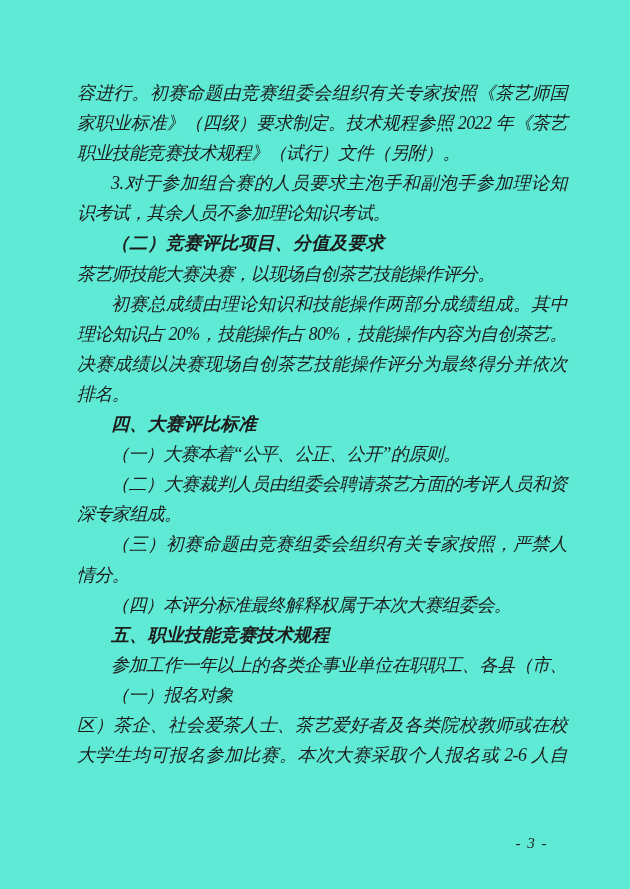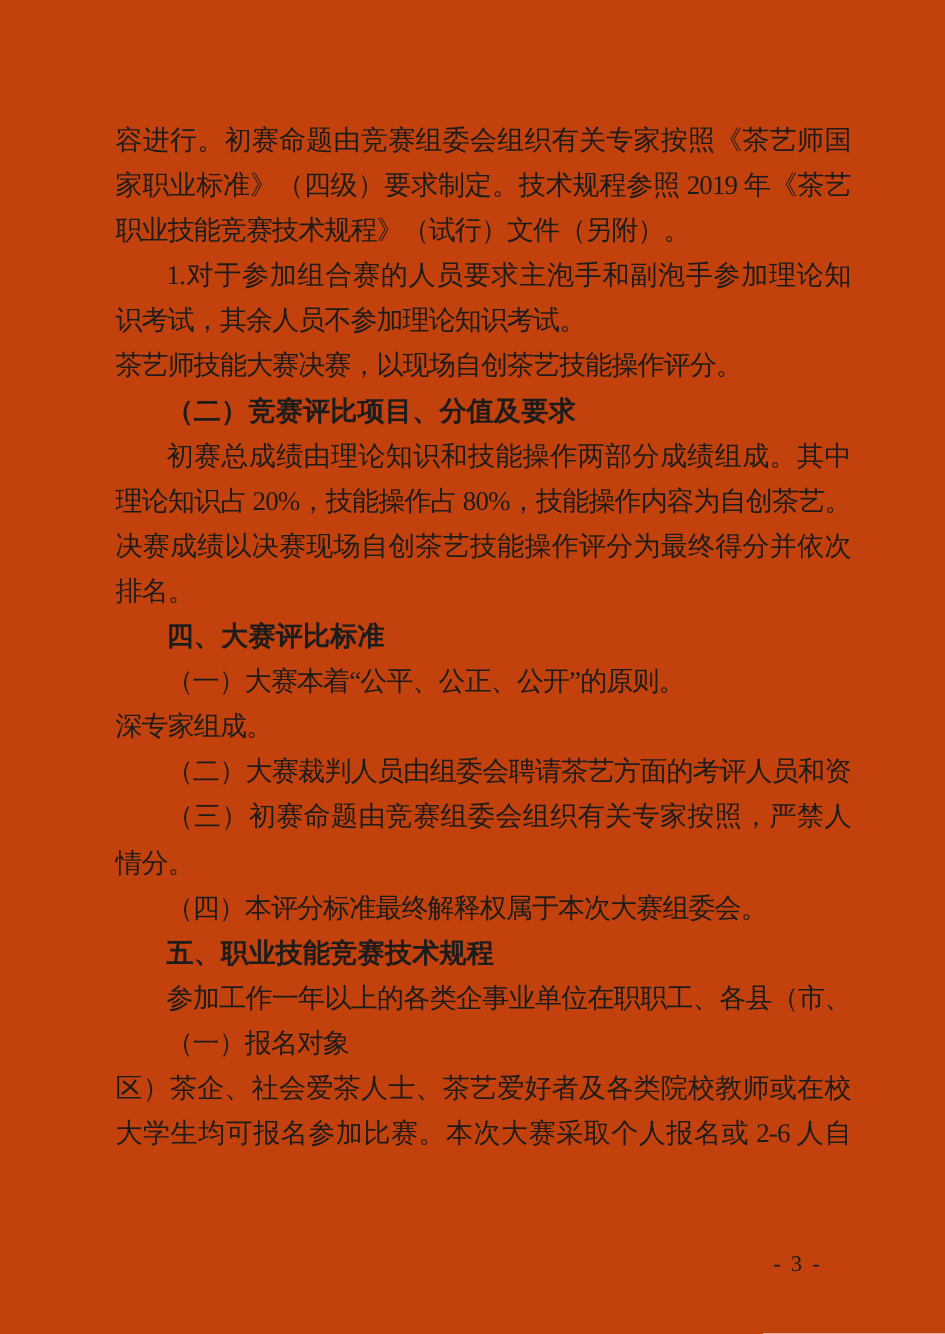--- a/index.html
+++ b/index.html
@@ -4,23 +4,24 @@
 <style>
   html, body {
     margin: 0;
     padding: 0;
     background: #ffffff;
   }
   .page {
     position: relative;
     width: 630px;
     height: 889px;
-    background: #c2410c;
+    background: #5eead4;
     overflow: hidden;
     color: #1c1c1c;
+    font-style: italic;
   }
   .content {
     position: absolute;
     left: 77px;
     top: 78px;
     width: 490px;
   }
   .ln {
     height: 30.1px;
     line-height: 30.1px;
@@ -52,34 +53,34 @@
     letter-spacing: 1.5px;
     color: #1c1c1c;
   }
 </style>
 </head>
 <body>
 
 <div class="page">
   <div class="content">
     <div class="ln just">容进行。初赛命题由竞赛组委会组织有关专家按照《茶艺师国</div>
-    <div class="ln just">家职业标准》（四级）要求制定。技术规程参照 2019 年《茶艺</div>
+    <div class="ln just">家职业标准》（四级）要求制定。技术规程参照 2022 年《茶艺</div>
     <div class="ln">职业技能竞赛技术规程》（试行）文件（另附）。</div>
-    <div class="ln ind just">1.对于参加组合赛的人员要求主泡手和副泡手参加理论知</div>
+    <div class="ln ind just">3.对于参加组合赛的人员要求主泡手和副泡手参加理论知</div>
     <div class="ln">识考试，其余人员不参加理论知识考试。</div>
+    <div class="ln ind bold">（二）竞赛评比项目、分值及要求</div>
     <div class="ln">茶艺师技能大赛决赛，以现场自创茶艺技能操作评分。</div>
-    <div class="ln ind bold">（二）竞赛评比项目、分值及要求</div>
     <div class="ln ind just">初赛总成绩由理论知识和技能操作两部分成绩组成。其中</div>
     <div class="ln just">理论知识占 20%，技能操作占 80%，技能操作内容为自创茶艺。</div>
     <div class="ln just">决赛成绩以决赛现场自创茶艺技能操作评分为最终得分并依次</div>
     <div class="ln">排名。</div>
     <div class="ln ind bold">四、大赛评比标准</div>
     <div class="ln ind">（一）大赛本着“公平、公正、公开”的原则。</div>
+    <div class="ln ind just">（二）大赛裁判人员由组委会聘请茶艺方面的考评人员和资</div>
     <div class="ln">深专家组成。</div>
-    <div class="ln ind just">（二）大赛裁判人员由组委会聘请茶艺方面的考评人员和资</div>
     <div class="ln ind just">（三）初赛命题由竞赛组委会组织有关专家按照，严禁人</div>
     <div class="ln">情分。</div>
     <div class="ln ind">（四）本评分标准最终解释权属于本次大赛组委会。</div>
     <div class="ln ind bold">五、职业技能竞赛技术规程</div>
     <div class="ln ind just">参加工作一年以上的各类企事业单位在职职工、各县（市、</div>
     <div class="ln ind">（一）报名对象</div>
     <div class="ln just">区）茶企、社会爱茶人士、茶艺爱好者及各类院校教师或在校</div>
     <div class="ln just">大学生均可报名参加比赛。本次大赛采取个人报名或 2-6 人自</div>
   </div>
   <div class="pagenum">- 3 -</div>

